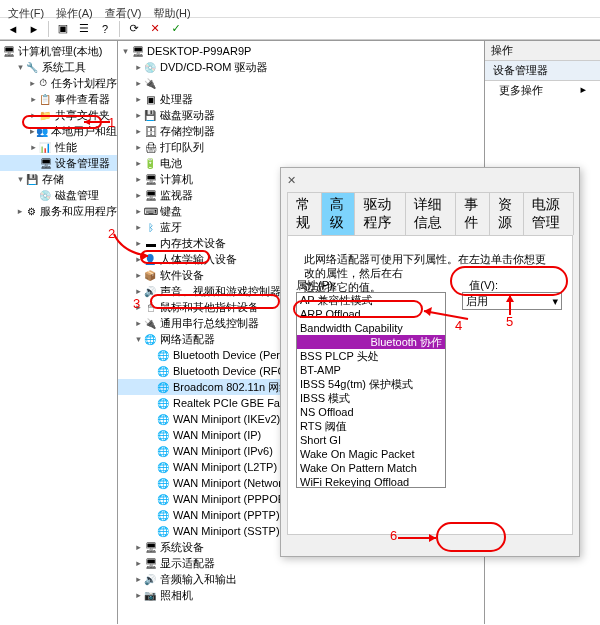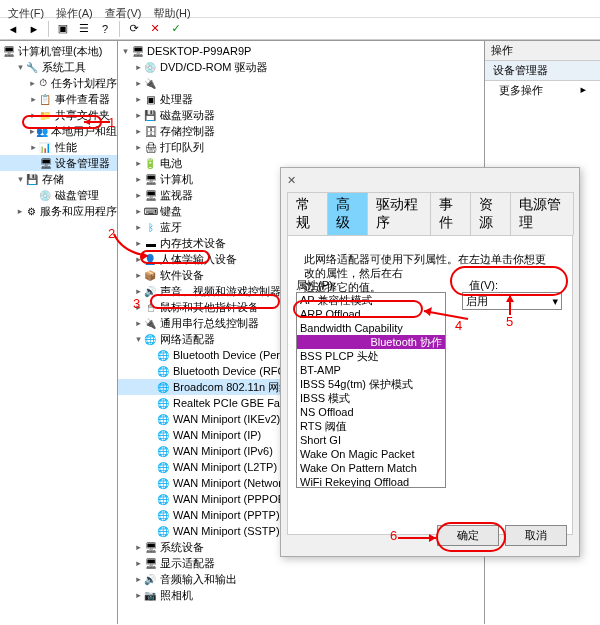--- a/index.html
+++ b/index.html
@@ -310,20 +310,21 @@
 </div>
 
 <div class="dialog">
   <div class="dlg-title">
     <span>✕</span>
   </div>
   <div class="tabs">
     <div class="tab">常规</div>
     <div class="tab active">高级</div>
     <div class="tab">驱动程序</div>
+    <div class="tab">详细信息</div>
     <div class="tab">事件</div>
     <div class="tab">资源</div>
     <div class="tab">电源管理</div>
   </div>
   <div class="tab-body">
     <div style="font-size:11px;line-height:14px">
       <span>此网络适配器可使用下列属性。在左边单击你想更改的属性，然后在右</span><br><span>边选择它的值。</span>
     </div>
     <div style="position:absolute;left:8px;top:42px;font-size:11px">属性(P):</div>
     <div style="position:absolute;right:74px;top:42px;font-size:11px">值(V):</div>
@@ -341,24 +342,20 @@
         <div>Short GI</div>
         <div>Wake On Magic Packet</div>
         <div>Wake On Pattern Match</div>
         <div>WiFi Rekeying Offload</div>
       </div>
     <div class="val-combo">
       <span>启用</span>
         <span>▾</span>
     </div>
   </div>
-  <div class="dlg-btns">
-    <div class="btn">确定</div>
-    <div class="btn">取消</div>
-  </div>
 </div>
 
 <div class="red-circ" style="left:22px;top:115px;width:80px;height:14px;border-radius:8px"></div>
 <svg class="annot" style="left:84px;top:117px;" width="30" height="10">
     <line x1="0" y1="5" x2="26" y2="5" stroke="#e00" stroke-width="2"></line>
     <polygon points="0,5 6,2 6,8" fill="#e00"></polygon>
   </svg>
 <div class="red-num" style="left:108px;top:115px">1</div>
 
 <div class="red-circ" style="left:140px;top:250px;width:70px;height:14px;border-radius:8px"></div>

